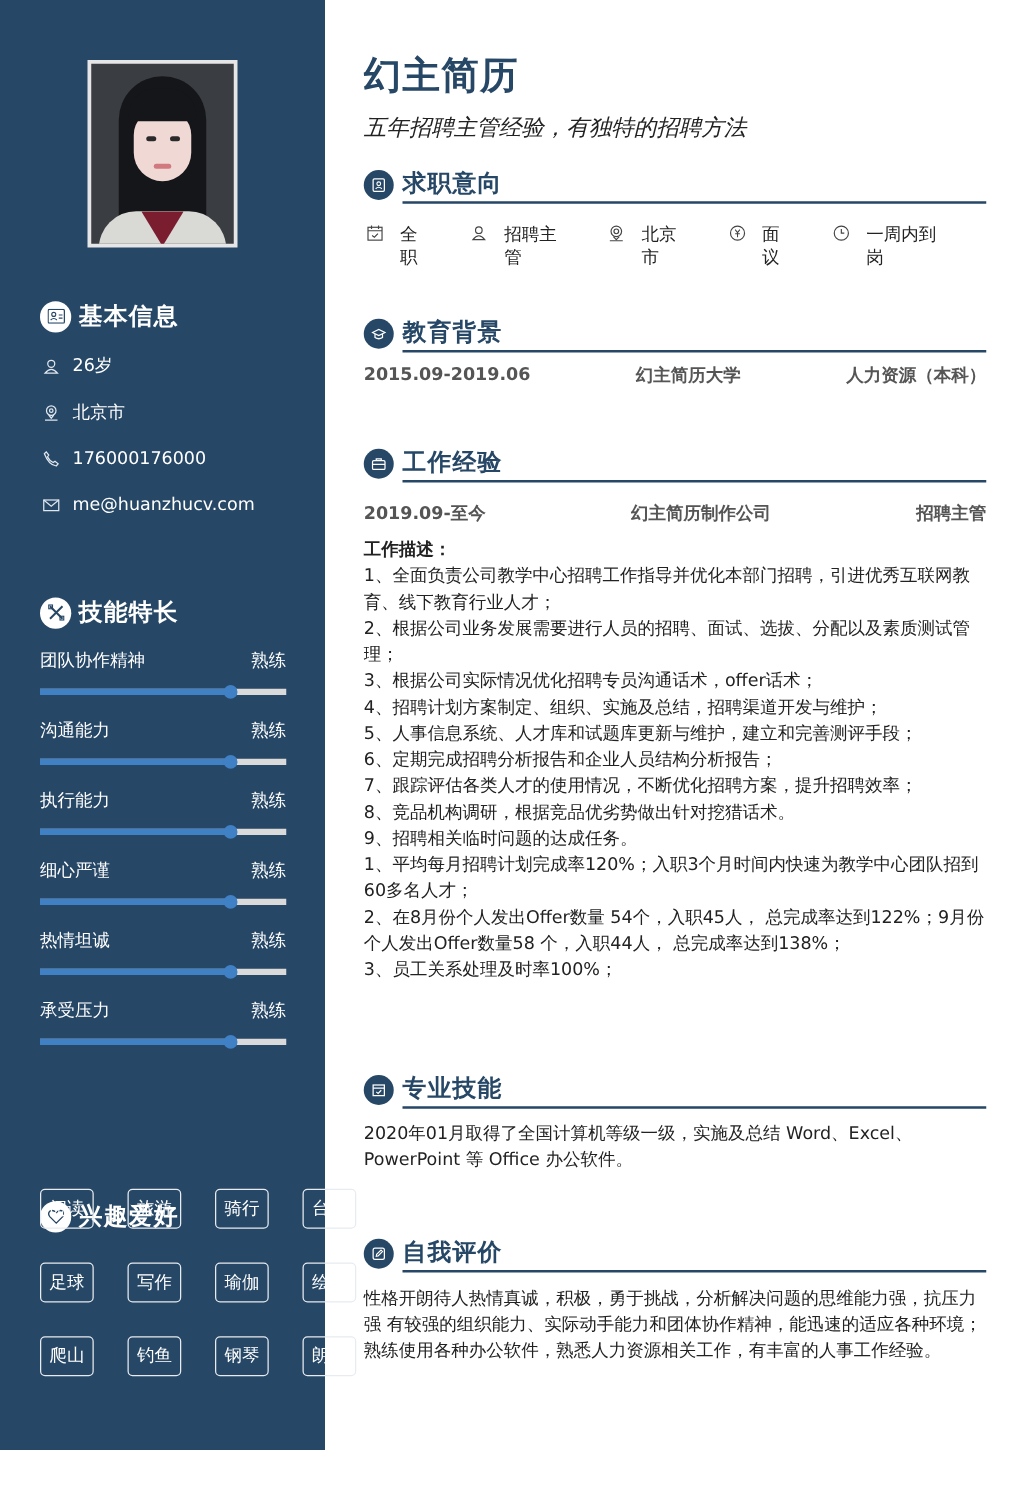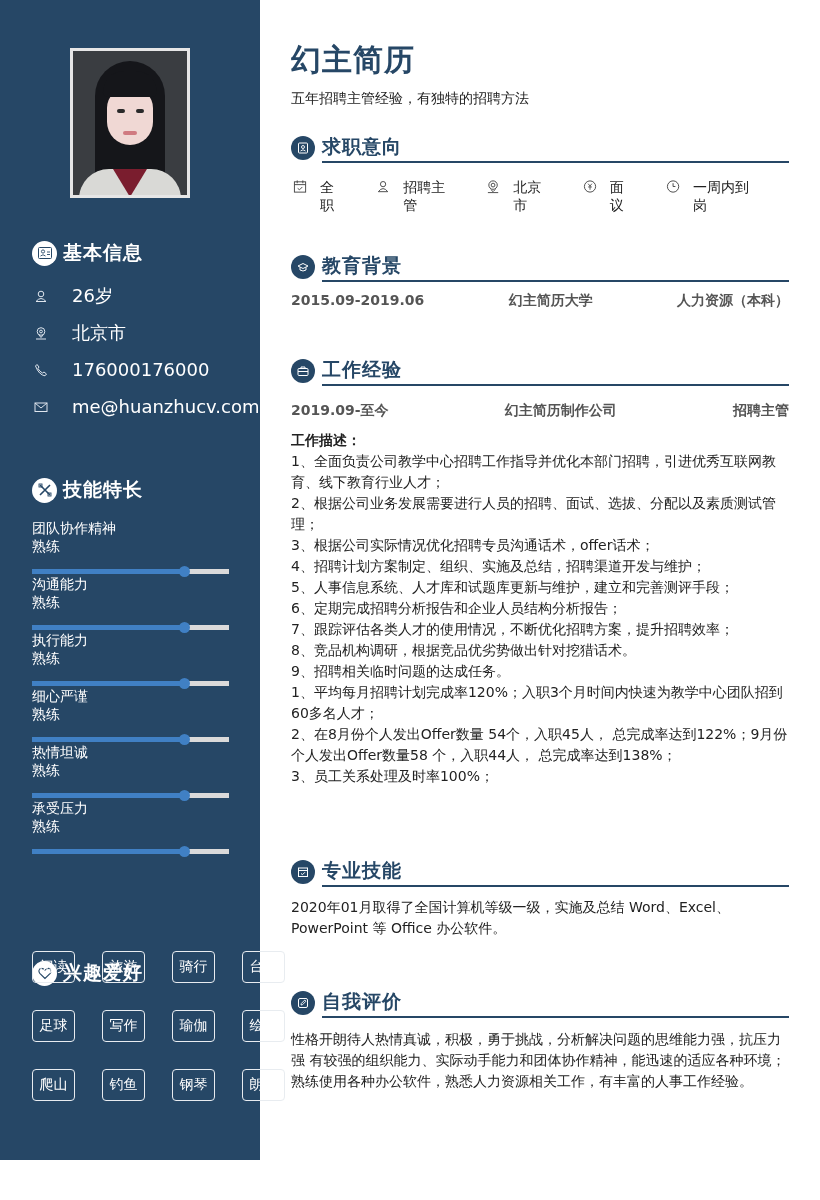--- a/index.html
+++ b/index.html
@@ -15,36 +15,36 @@
   .photo-inner .bangs { position: absolute; left: 30px; top: 20px; width: 54px; height: 26px; background: #15161a; border-radius: 27px 27px 6px 6px; }
   .photo-inner .body { position: absolute; left: 6px; top: 118px; width: 102px; height: 40px; background: #d9d9d6; border-radius: 30px 30px 0 0; }
   .photo-inner .vneck { position: absolute; left: 40px; top: 118px; width: 34px; height: 28px; background: #7a1d2e; clip-path: polygon(0 0, 100% 0, 50% 100%); }
   .photo-inner .eye { position: absolute; top: 58px; width: 8px; height: 4px; background: #2a2a2a; border-radius: 4px; }
   .photo-inner .lips { position: absolute; left: 50px; top: 80px; width: 14px; height: 4px; background: #d07a80; border-radius: 4px; }
 
   .side-section-title { position: absolute; left: 32px; display: flex; align-items: center; gap: 6px; }
   .side-section-title .circle { width: 25px; height: 25px; border-radius: 50%; background: #fff; display: flex; align-items: center; justify-content: center; }
   .side-section-title .label { font-size: 19px; font-weight: bold; color: #fff; letter-spacing: 1px; }
 
-  .info-row { position: absolute; left: 34px; display: flex; align-items: center; gap: 24px; font-size: 18px; color: #fff; }
+  .info-row { position: absolute; left: 34px; display: flex; align-items: center; gap: 10px; font-size: 14px; color: #fff; }
   .info-row svg { width: 14px; height: 14px; }
 
   .skill { position: absolute; left: 32px; width: 197px; }
-  .skill .top { display: flex; justify-content: space-between; font-size: 14px; color: #fff; flex-direction: column; }
+  .skill .top { display: flex; justify-content: space-between; font-size: 14px; color: #fff; }
   .skill .track { position: relative; margin-top: 13px; height: 5px; background: #dadada; }
   .skill .fill { position: absolute; left: 0; top: 0; height: 5px; background: #4080c4; }
   .skill .thumb { position: absolute; top: -3px; width: 11px; height: 11px; border-radius: 50%; background: #4080c4; margin-left: -5px; }
 
   .hobbies { position: absolute; left: 32px; top: 951px; width: 200px; display: grid; grid-template-columns: repeat(4, 43px); column-gap: 6px; row-gap: 10px; gap: 27px; }
   .hobby { height: 32px; border: 1.5px solid #e8ecf0; border-radius: 4px; display: flex; align-items: center; justify-content: center; font-size: 14px; color: #fff; }
 
   
   .main { position: absolute; left: 291px; top: 0; width: 498px; }
   .title { position: absolute; top: 40px; left: 0; font-size: 30px; font-weight: bold; color: #264766; letter-spacing: 1px; }
-  .subtitle { position: absolute; top: 90px; left: 0; font-size: 14px; color: #222; }
+  .subtitle { position: absolute; top: 90px; left: 0; font-size: 18px; color: #222; font-style: italic; }
 
   .sec-head { position: absolute; left: 0; width: 498px; height: 30px; }
   .sec-head .circle { position: absolute; left: 0; top: 2px; width: 24px; height: 24px; border-radius: 50%; background: #264766; display: flex; align-items: center; justify-content: center; }
   .sec-head .label { position: absolute; left: 31px; top: 0; font-size: 19px; font-weight: bold; color: #264766; letter-spacing: 1px; }
   .sec-head .line { position: absolute; left: 31px; right: 0; top: 27px; height: 1.5px; background: #264766; }
 
   .intent { position: absolute; top: 179px; left: 2px; display: flex; align-items: center; font-size: 14px; color: #222; }
   .intent .item { display: flex; align-items: flex-start; margin-right: 30px; }
   .intent .item svg { width: 15px; height: 15px; margin-right: 13px; }
 

